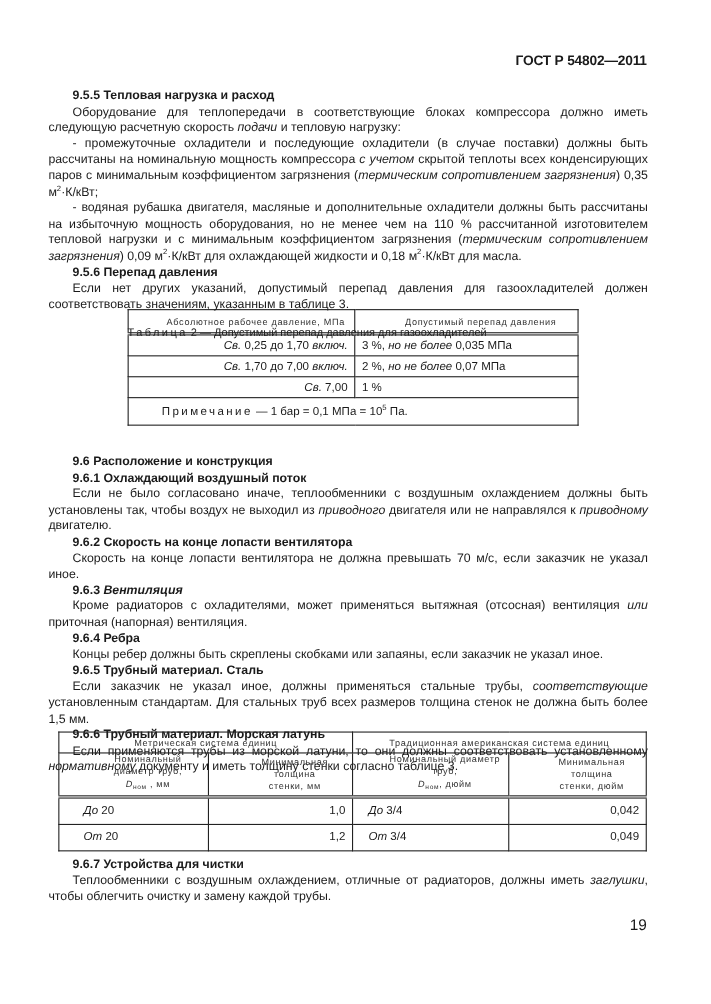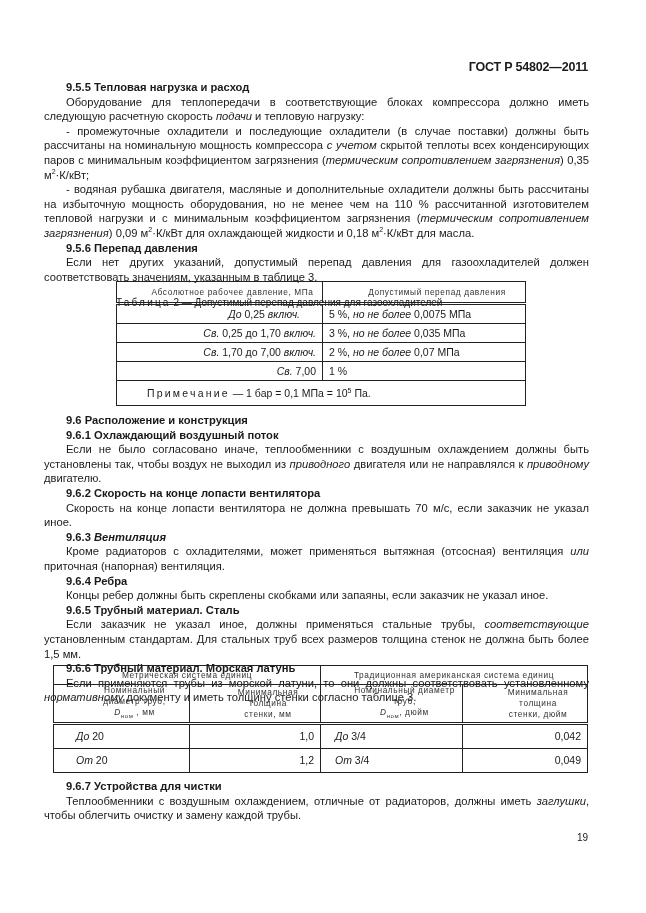--- a/index.html
+++ b/index.html
@@ -1,32 +1,32 @@
 <!DOCTYPE html>
 <html><head>
 <meta charset="utf-8">
 <style>
   html, body { margin: 0; padding: 0; background: #ffffff; }
   body { width: 646px; height: 913px; position: relative; overflow: hidden;
          font-family: "Liberation Sans", sans-serif; color: #1a1a1a; }
   .page { position: absolute; left: 0; top: 0; width: 646px; height: 913px; }
-  .doc-code { position: absolute; right: 58px; top: 60px; font-weight: bold; font-size: 12.5px; letter-spacing: -0.2px; }
+  .doc-code { position: absolute; right: 58px; top: 48px; font-weight: bold; font-size: 12.5px; letter-spacing: -0.2px; }
   .content { position: absolute; left: 44px; top: 80px; width: 545px; font-size: 11.2px; line-height: 14.6px; }
   .content p { margin: 0; text-align: justify; text-align-last: left; }
   .ind { text-indent: 22px; }
   .h { font-weight: bold; text-indent: 22px; margin: 0; }
   em { font-style: italic; }
   sup { font-size: 7px; line-height: 0; vertical-align: super; }
   .caption { font-size: 10px; margin: 0; }
   .spaced { letter-spacing: 2.2px; }
   table { border-collapse: collapse; font-size: 10.5px; }
   td, th { border: 1px solid #222; padding: 0 6px; font-weight: normal; }
   .hdr { font-size: 8.3px; color: #333; letter-spacing: 0.6px; text-align: center; line-height: 11px; }
   .dbl { border-bottom: 3px double #222; padding-left: 32px; }
-  .page-num { position: absolute; right: 58px; top: 832px; font-size: 10px; }
+  .page-num { position: absolute; right: 58px; top: 832px; font-size: 14px; }
 
   .t2 { position: absolute; left: 116px; top: 281px; width: 410px; }
   .t2 td { height: 18px; }
   .t2 .hdr { height: 20px; }
   .t2 col.c1 { width: 206px; }
   .t3 { position: absolute; left: 53px; top: 665px; width: 535px; }
   .t3 td { height: 23px; }
   .t3 .hdr { height: 18px; }
   .t3 .hdr2 { height: 32px; }
   .ctr { text-align: right; margin-top: 40px; }
@@ -54,24 +54,20 @@
 
   <table class="t2">
     <colgroup>
         <col class="c1">
         <col>
       </colgroup>
     <tbody>
         <tr>
       <td class="hdr dbl">Абсолютное рабочее давление, МПа</td>
       <td class="hdr dbl">Допустимый перепад давления</td>
-    </tr>
-    <tr>
-      <td style="text-align:right; padding-right:22px;"><em>До</em><span> 0,25 </span><em>включ.</em></td>
-      <td><span>5 %, </span><em>но не более</em><span> 0,0075 МПа</span></td>
     </tr>
     <tr>
       <td class="ctr"><em>Св.</em><span> 0,25 до 1,70 </span><em>включ.</em></td>
       <td><span>3 %, </span><em>но не более</em><span> 0,035 МПа</span></td>
     </tr>
     <tr>
       <td class="ctr"><em>Св.</em><span> 1,70 до 7,00 </span><em>включ.</em></td>
       <td><span>2 %, </span><em>но не более</em><span> 0,07 МПа</span></td>
     </tr>
     <tr>

